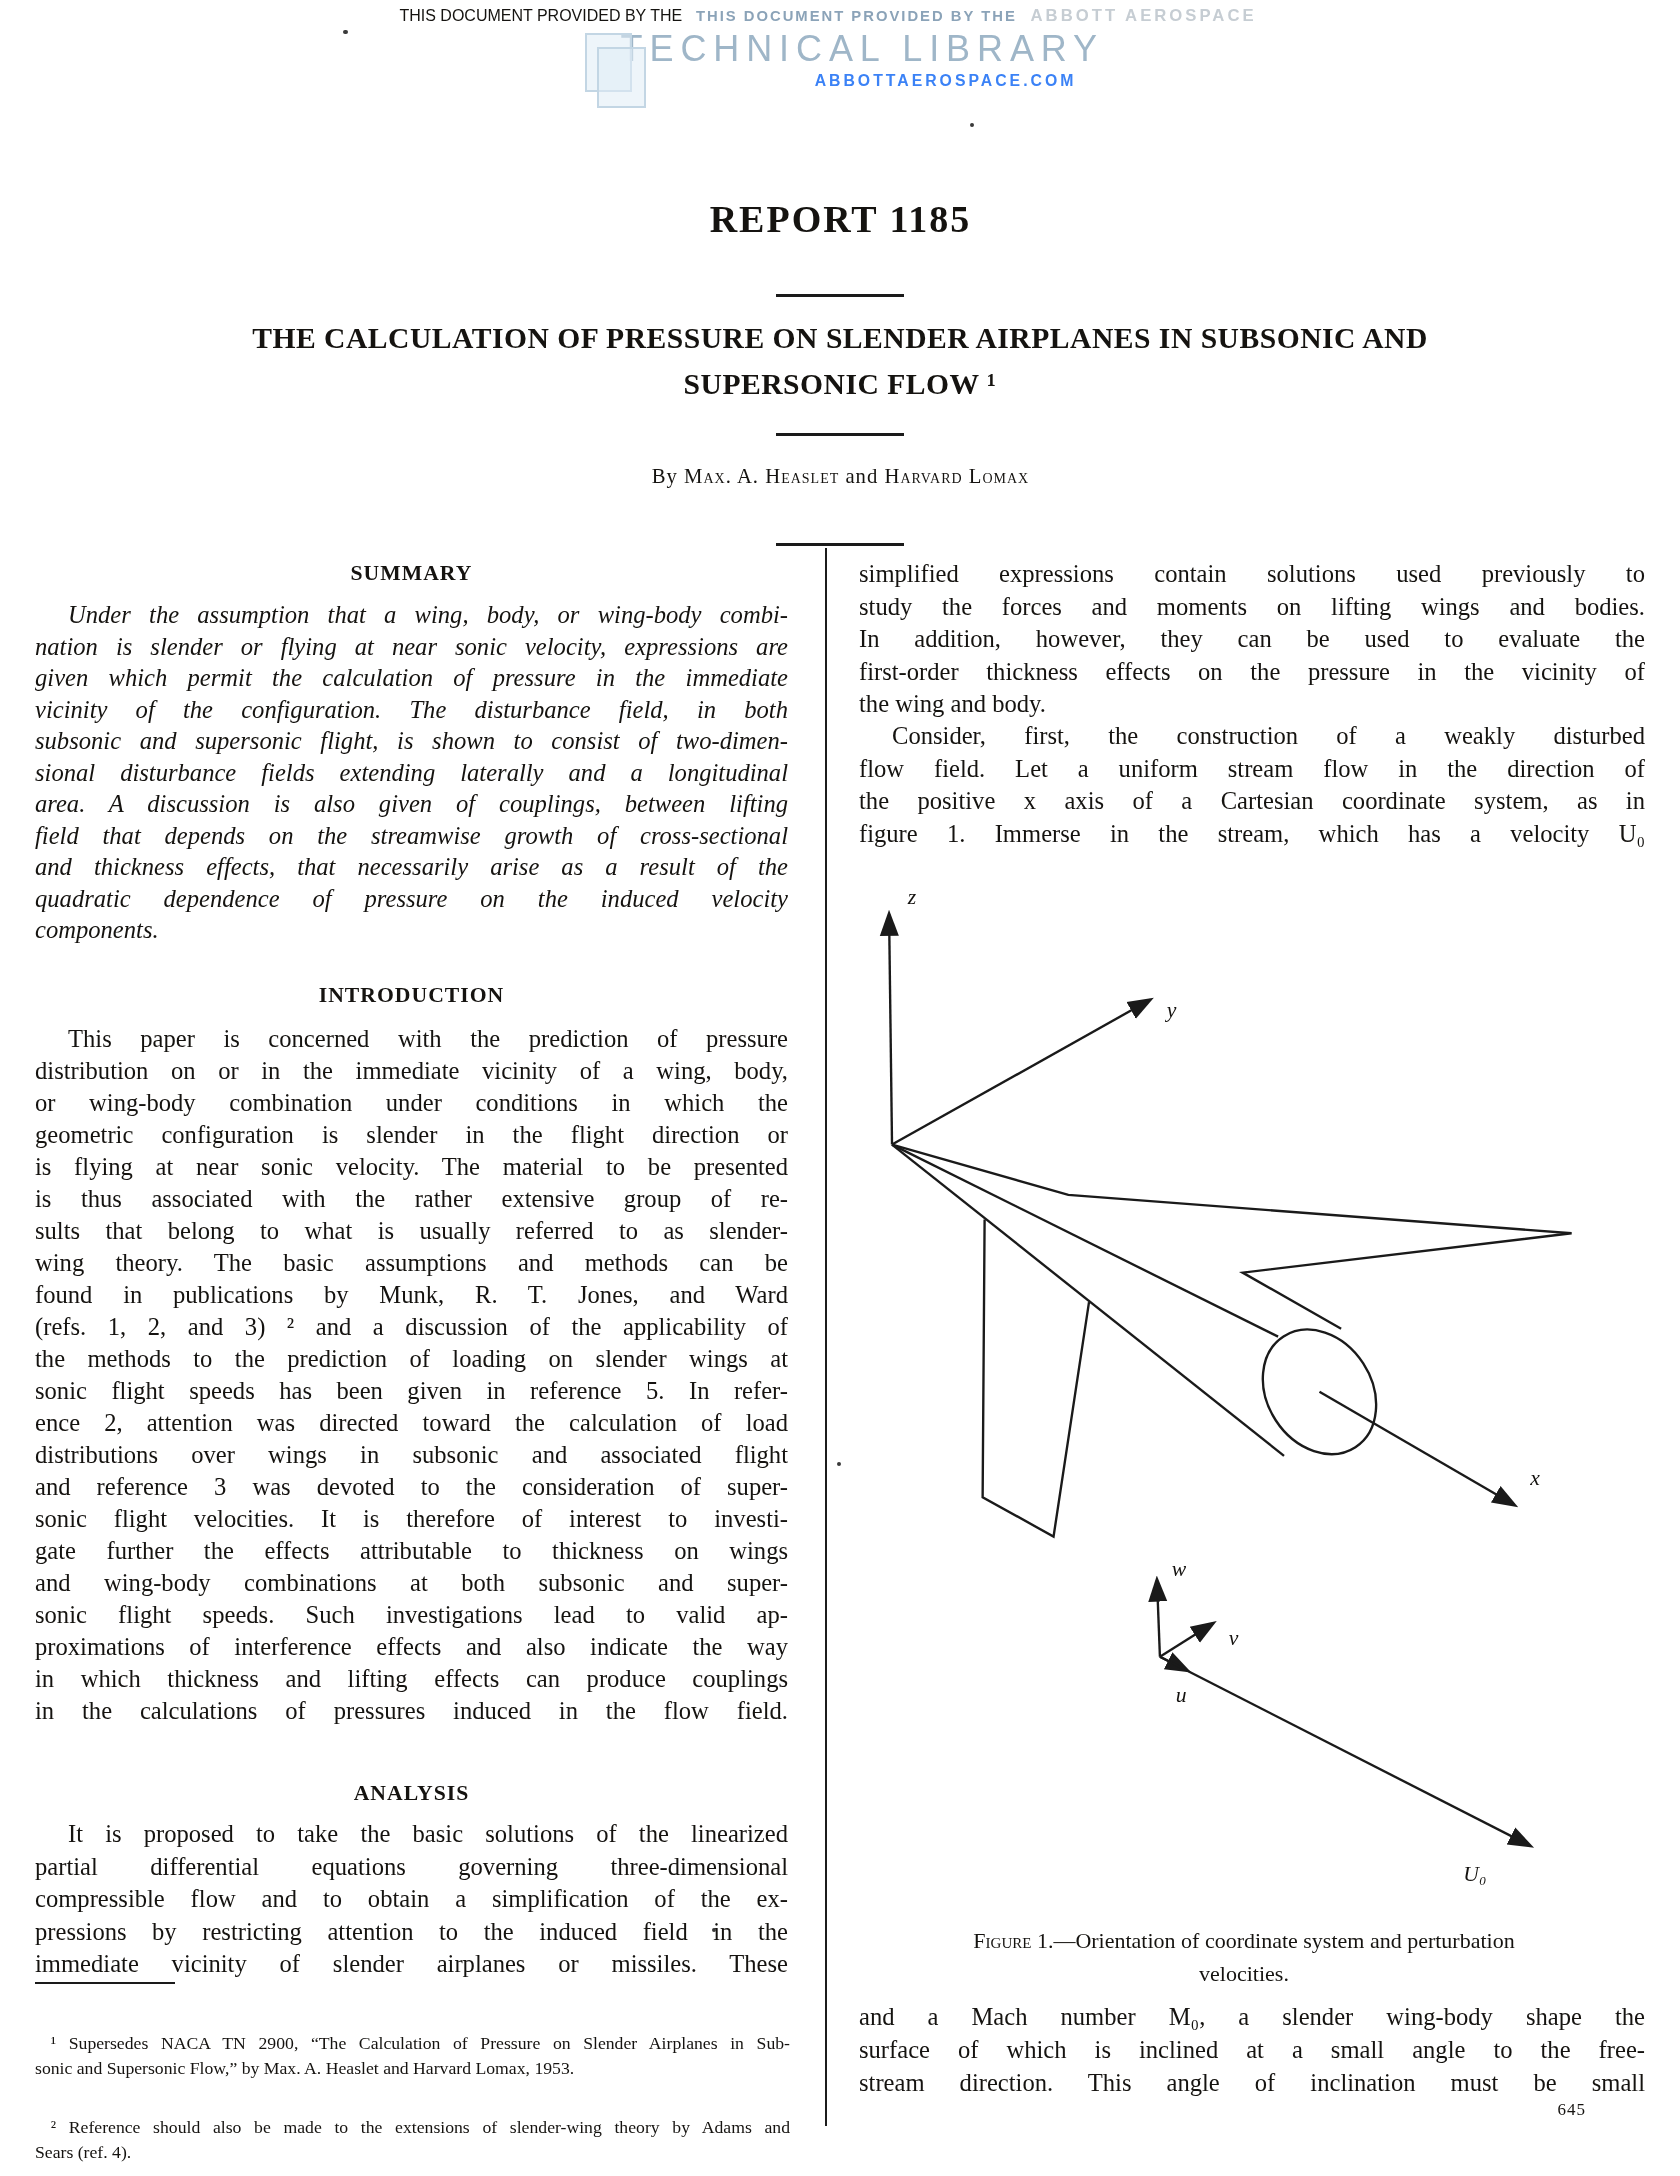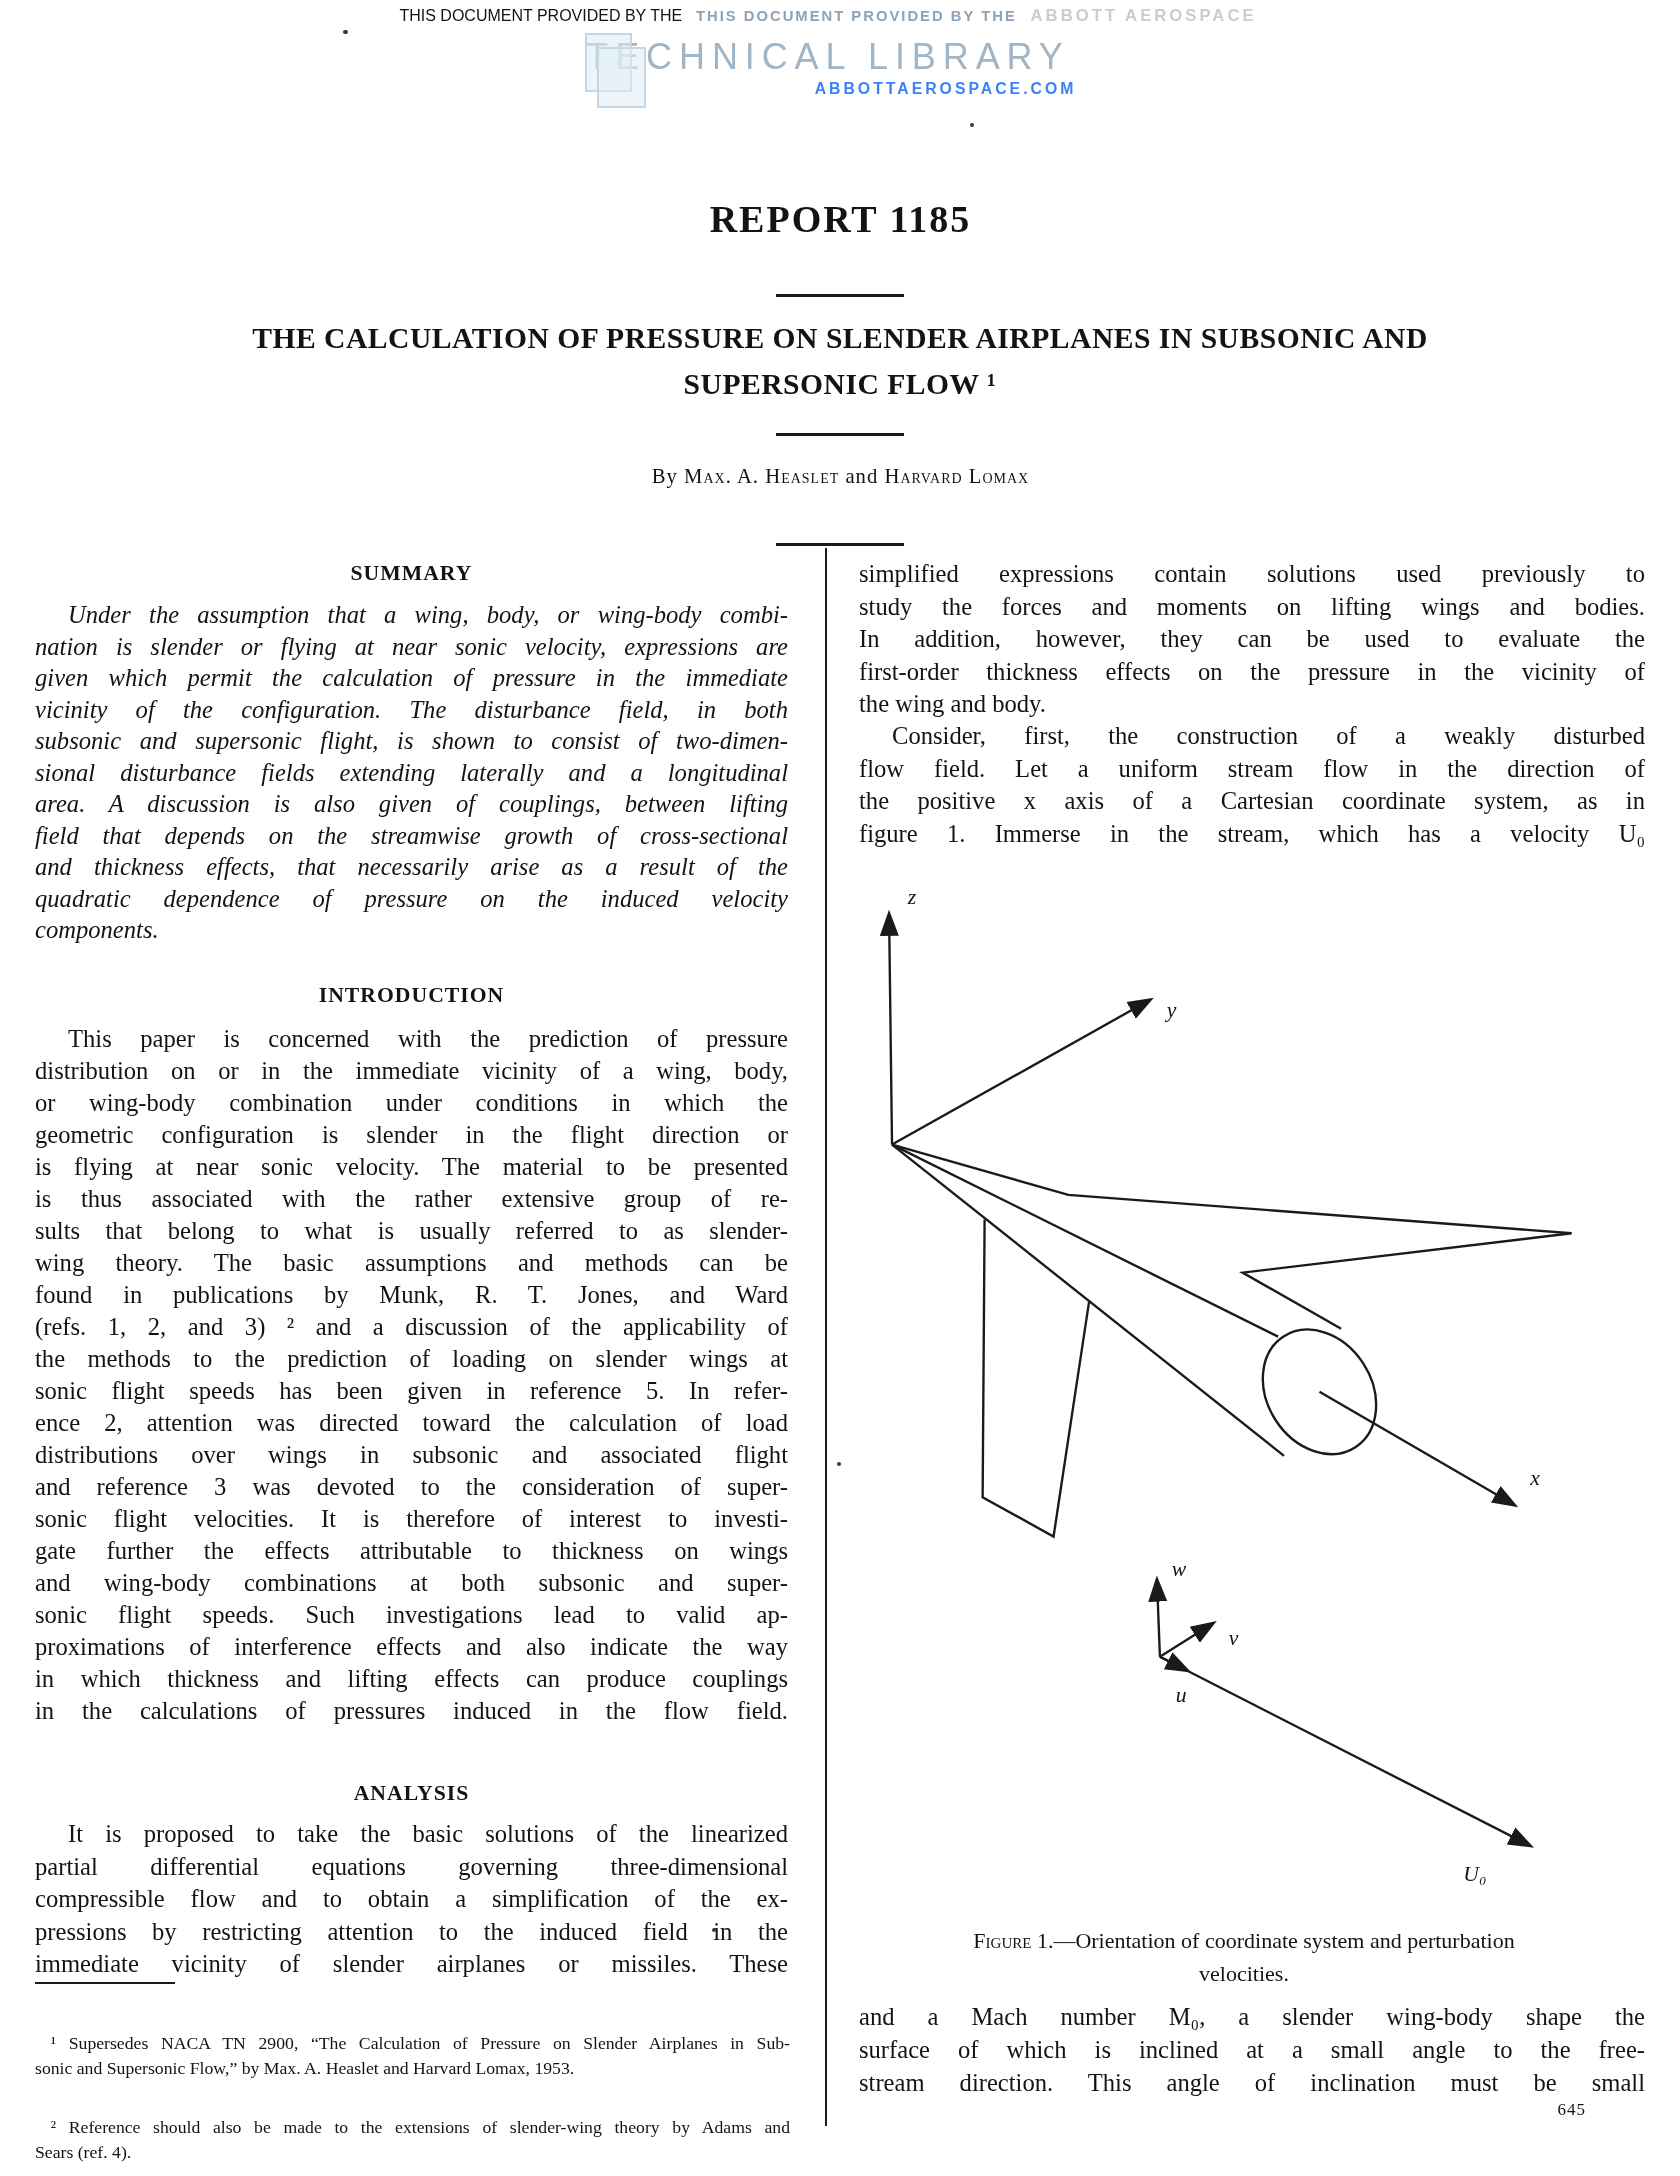--- a/index.html
+++ b/index.html
@@ -4,21 +4,21 @@
 <style>
   html,body{margin:0;padding:0;background:#e8e8e8;}
   .page{position:relative;width:1681px;height:2176px;background:#ffffff;overflow:hidden;
         font-family:"Liberation Serif", serif;color:#151310;}
 
   
   .wm{position:absolute;left:552px;top:5.9px;width:552px;font-family:"Liberation Sans",sans-serif;}
   .wm-row1{display:flex;justify-content:center;align-items:baseline;gap:13.8px;white-space:nowrap;}
   .wm-small{font-size:14.8px;letter-spacing:2px;color:#8ba3b8;font-weight:bold;}
   .wm-brand{font-size:16.7px;letter-spacing:3px;color:#c6cdd3;font-weight:bold;}
-  .wm-big{margin-top:10px;text-align:center;font-size:36px;letter-spacing:6.9px;color:#9fb6c8;white-space:nowrap;}
+  .wm-big{margin-top:2px;text-align:right;font-size:36px;letter-spacing:6.9px;color:#9fb6c8;white-space:nowrap;}
   .wm-url{margin-top:2px;text-align:right;padding-right:27.6px;font-size:15.8px;letter-spacing:3px;color:#3b82f6;font-weight:bold;}
   .wm-icon{position:absolute;left:33px;top:27.6px;width:61px;height:73px;}
   .wm-icon .sq1,.wm-icon .sq2{position:absolute;border:2px solid #c3d6e4;background:rgba(224,236,245,.55);}
   .wm-icon .sq1{left:0;top:0;width:43px;height:55px;}
   .wm-icon .sq2{left:11.8px;top:13.8px;width:45px;height:57px;}
 
   
   .report-no{position:absolute;left:0;top:197px;width:100%;text-align:center;
              font-size:38px;font-weight:bold;letter-spacing:2px;}
   .rule{position:absolute;left:776px;width:128px;height:3px;background:#1a1a1a;}

